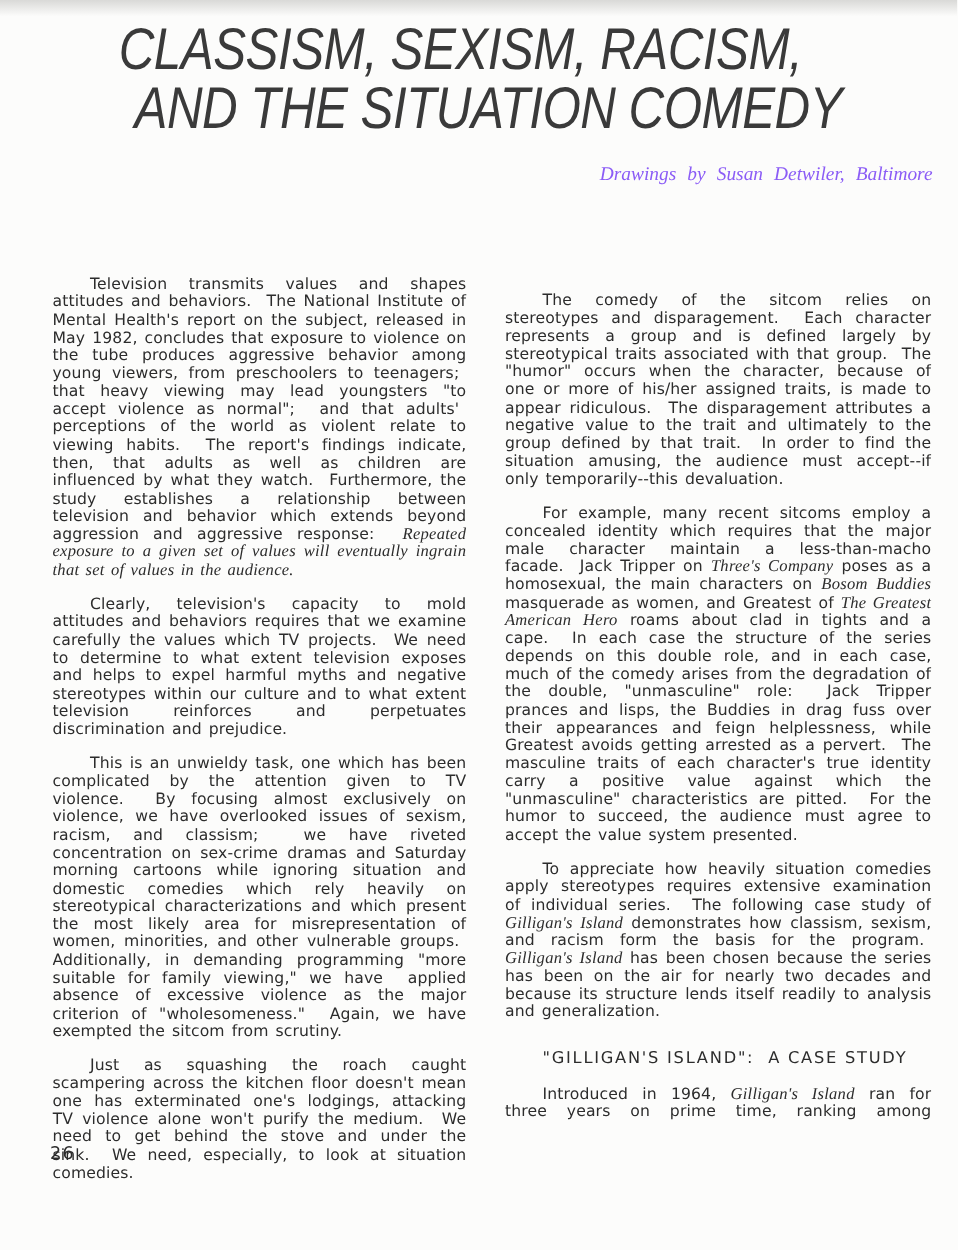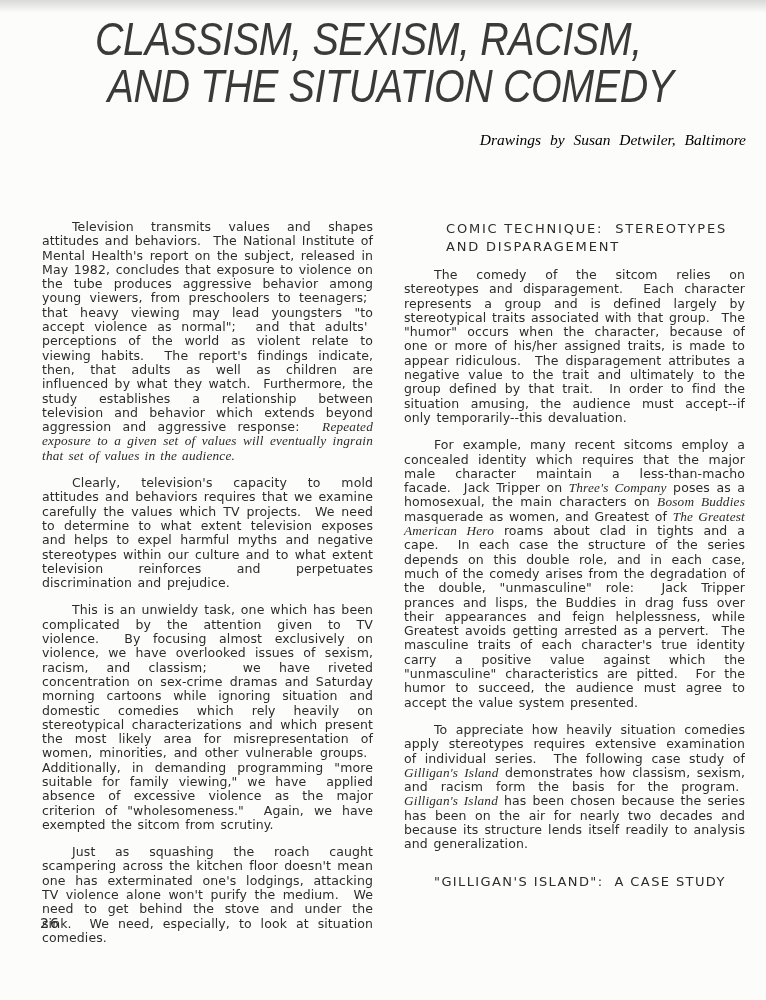--- a/index.html
+++ b/index.html
@@ -21,21 +21,21 @@
     transform:scaleX(0.84); transform-origin:0 0;
   }
   .title .t2 { margin-left:15px; }
   .author {
     position:absolute; left:44px; top:139px;
     font-size:13px; line-height:17px; letter-spacing:1.6px;
   }
   .credit {
     position:absolute; right:20px; top:131px;
     font-family:"Liberation Serif", serif; font-style:italic;
-    font-size:15.5px; word-spacing:5px; color:#000000;text-align:center;
+    font-size:15.5px; word-spacing:5px; color:#8b5cf6;text-align:center;
   }
   .columns {
     position:absolute; left:42px; top:190px; width:703px; height:810px;
     display:flex; gap:31px; overflow:hidden;margin-top:24px;
   }
   .col { padding-top:6px; }
   .col-left  { width:331px; }
   .col-right { width:341px; }
   .para {
     margin:13px 0 0 0;
@@ -77,25 +77,22 @@
 
   <div class="columns">
     <div class="col col-left">
       <p class="para nomt"><span>Television transmits values and shapes attitudes and behaviors.&nbsp; The National Institute of Mental Health's report on the subject, released in May 1982, concludes that exposure to violence on the tube produces aggressive behavior among young viewers, from preschoolers to teenagers;&nbsp; that heavy viewing may lead youngsters "to accept violence as normal";&nbsp; and that adults'&nbsp; perceptions of the world as violent relate to viewing habits.&nbsp; The report's findings indicate, then, that adults as well as children are influenced by what they watch.&nbsp; Furthermore, the study establishes a relationship between television and behavior which extends beyond aggression and aggressive response:&nbsp; </span><span class="it">Repeated exposure to a given set of values will eventually ingrain that set of values in the audience.</span></p>
       <p class="para"><span>Clearly, television's capacity to mold attitudes and behaviors requires that we examine carefully the values which TV projects.&nbsp; We need to determine to what extent television exposes and helps to expel harmful myths and negative stereotypes within our culture and to what extent television reinforces and perpetuates discrimination and prejudice.</span></p>
       <p class="para"><span>This is an unwieldy task, one which has been complicated by the attention given to TV violence.&nbsp; By focusing almost exclusively on violence, we have overlooked issues of sexism, racism, and classism;&nbsp; we have riveted concentration on sex-crime dramas and Saturday morning cartoons while ignoring situation and domestic comedies which rely heavily on stereotypical characterizations and which present the most likely area for misrepresentation of women, minorities, and other vulnerable groups.&nbsp; Additionally, in demanding programming "more suitable for family viewing," we have&nbsp; applied absence of excessive violence as the major criterion of "wholesomeness."&nbsp; Again, we have exempted the sitcom from scrutiny.</span></p>
       <p class="para"><span>Just as squashing the roach caught scampering across the kitchen floor doesn't mean one has exterminated one's lodgings, attacking TV violence alone won't purify the medium.&nbsp; We need to get behind the stove and under the sink.&nbsp; We need, especially, to look at situation comedies.</span></p>
     </div>
 
     <div class="col col-right">
-      <div class="heading">
-        <div>COMIC TECHNIQUE:&nbsp; STEREOTYPES</div>
-        <div>AND DISPARAGEMENT</div>
-      </div>
       <p class="para"><span>The comedy of the sitcom relies on stereotypes and disparagement.&nbsp; Each character represents a group and is defined largely by stereotypical traits associated with that group.&nbsp; The "humor" occurs when the character, because of one or more of his/her assigned traits, is made to appear ridiculous.&nbsp; The disparagement attributes a negative value to the trait and ultimately to the group defined by that trait.&nbsp; In order to find the situation amusing, the audience must accept--if only temporarily--this devaluation.</span></p>
       <p class="para"><span>For example, many recent sitcoms employ a concealed identity which requires that the major male character maintain a less-than-macho facade.&nbsp; Jack Tripper on </span><span class="it">Three's Company</span><span> poses as a homosexual, the main characters on </span><span class="it">Bosom Buddies</span><span> masquerade as women, and Greatest of </span><span class="it">The Greatest American Hero</span><span> roams about clad in tights and a cape.&nbsp; In each case the structure of the series depends on this double role, and in each case, much of the comedy arises from the degradation of the double, "unmasculine" role:&nbsp; Jack Tripper prances and lisps, the Buddies in drag fuss over their appearances and feign helplessness, while Greatest avoids getting arrested as a pervert.&nbsp; The masculine traits of each character's true identity carry a positive value against which the "unmasculine" characteristics are pitted.&nbsp; For the humor to succeed, the audience must agree to accept the value system presented.</span></p>
       <p class="para"><span>To appreciate how heavily situation comedies apply stereotypes requires extensive examination of individual series.&nbsp; The following case study of </span><span class="it">Gilligan's Island</span><span> demonstrates how classism, sexism, and racism form the basis for the program.&nbsp; </span><span class="it">Gilligan's Island</span><span> has been chosen because the series has been on the air for nearly two decades and because its structure lends itself readily to analysis and generalization.</span></p>
       <div class="heading case-study">"GILLIGAN'S ISLAND":&nbsp; A CASE STUDY</div>
+      <p class="para jlast"><span>Introduced in 1964, </span><span class="it">Gilligan's Island</span><span> ran for three years on prime time, ranking among</span></p>
     </div>
   </div>
 
   <div class="pagenum">26</div>
 </div>
 
 </body></html>

